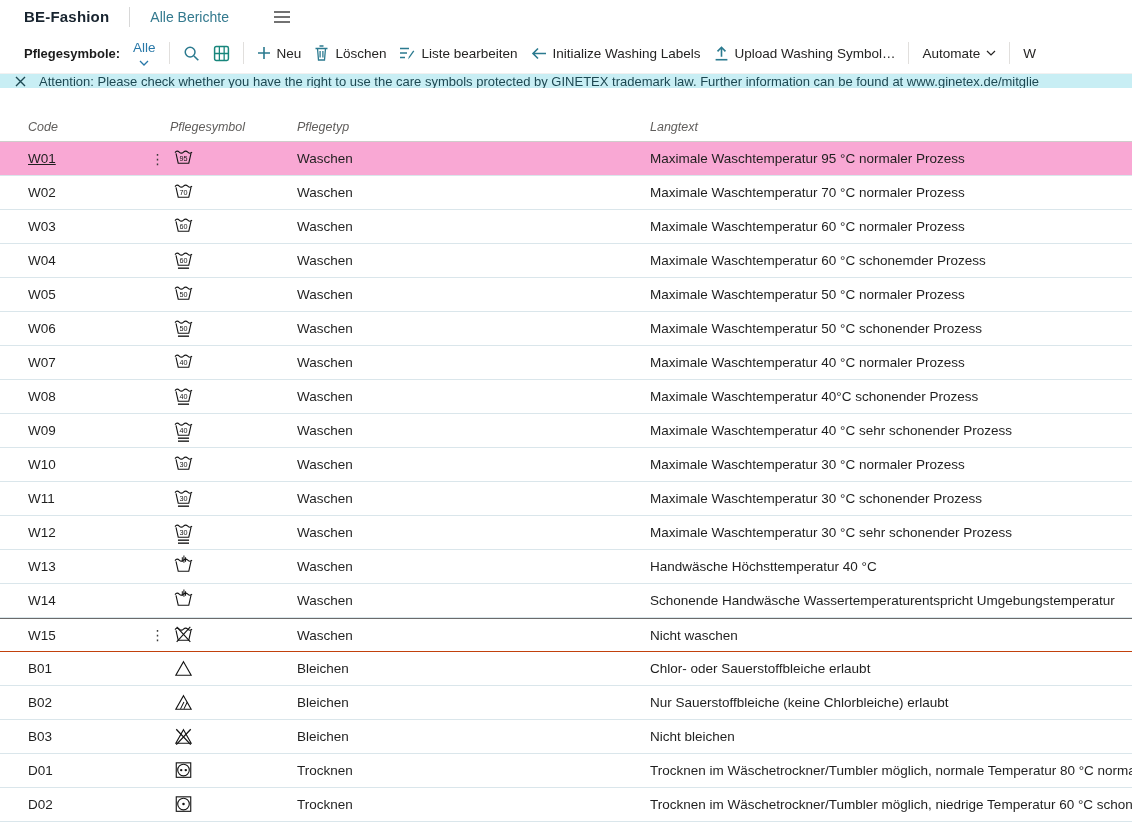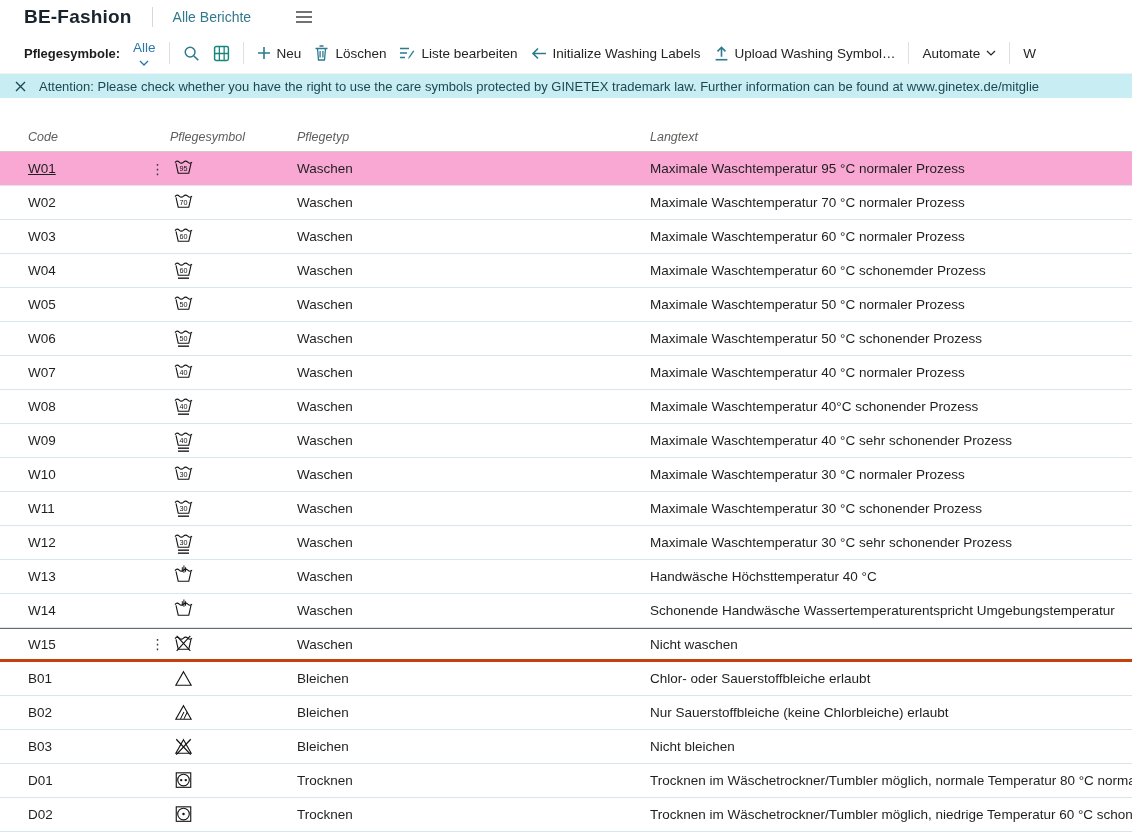--- a/index.html
+++ b/index.html
@@ -1,49 +1,49 @@
 <!DOCTYPE html>
 <html><head>
 <meta charset="utf-8">
 <style>
   * { box-sizing: border-box; margin: 0; padding: 0; }
   html,body { width:1132px; height:840px; overflow:hidden; background:#fff;
     font-family:"Liberation Sans", sans-serif; }
 
   
   .topbar { height:33px; display:flex; align-items:center; padding:0 16px 0 24px; background:#fff; }
-  .app-title { font-size:19px; font-weight:700; color:#18242f; letter-spacing:.2px; white-space:nowrap; }
+  .app-title { font-size:15px; font-weight:700; color:#18242f; letter-spacing:.2px; white-space:nowrap; }
   .top-divider { width:1px; height:20px; background:#d8d8d8; margin:0 20px; }
   .nav-link { font-size:14px; color:#33798e; white-space:nowrap; cursor:pointer; }
   .hamburger { margin-left:44px; display:inline-flex; cursor:pointer; color:#444; }
 
   
   .toolbar { height:41px; display:flex; align-items:center; padding:0 6px 0 24px; gap:13px;
     font-size:13.5px; color:#252423; border-bottom:1px solid #f1f1f1; white-space:nowrap; }
   .tb-label { font-weight:700; font-size:13px; color:#1b1b1b; }
   .tb-filter { color:#2878a8; display:flex; align-items:center; gap:5px; cursor:pointer;flex-direction:column; }
   .vdiv { width:1px; height:22px; background:#e1dfdd; flex:0 0 1px; }
   .action { display:flex; align-items:center; gap:6px; cursor:pointer; }
   .icon { color:#2b7a8f; display:inline-flex; align-items:center; }
   .icon.green { color:#18867c; }
   .chev { color:inherit; display:inline-flex; }
 
   
-  .notification { height:24px; background:#c8eef4; display:flex; align-items:center; gap:13px;
+  .notification { height:14px; background:#c8eef4; display:flex; align-items:center; gap:13px;
     padding:0 15px; font-size:13px; color:#1d4852; overflow:hidden; white-space:nowrap; }
   .notif-close { color:#1d4852; cursor:pointer; display:inline-flex; flex:0 0 auto; }
 
   
   .table { margin-top:24px; }
   .thead, .row { display:grid; grid-template-columns:117px 25px 127px 353px 1fr; align-items:center; padding-left:28px; }
   .thead { height:30px; color:#605e5c; font-size:12.5px; border-bottom:1px solid #cfcdcb;font-style:italic; }
   .thead .hcell { cursor:pointer; }
   .row { height:34px; font-size:13.5px; color:#1f1f1f; border-bottom:1px solid #dae6eb; }
   .row.selected { background:#f9a8d4; }
-  .row.focused { border-top:1px solid #6b6b6b; border-bottom:3px solid #c2410c; }
+  .row.focused { border-top:1px solid #6b6b6b; border-bottom:1px solid #c2410c; }
   .row.selected .code { text-decoration:underline; }
   .cell.code { font-size:13.5px; }
   .cell.menu { color:#3b3b3b; font-size:14px; text-align:center; cursor:pointer; }
   .cell.symbol { padding-left:4px; color:#141414; }
   .cell.symbol svg { display:block; }
   .cell.langtext { white-space:nowrap; overflow:hidden; }
 </style>
 </head>
 <body>
 

